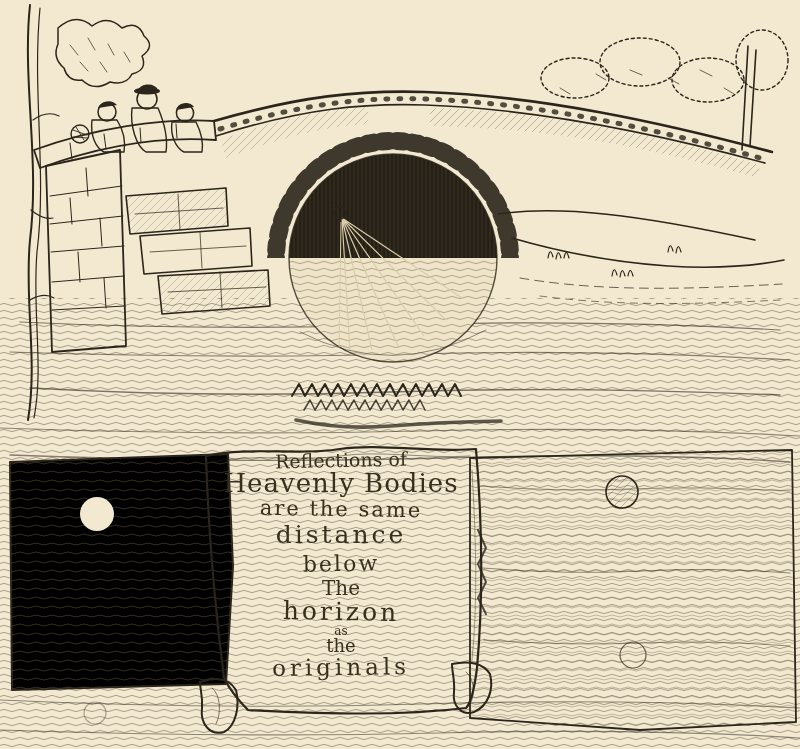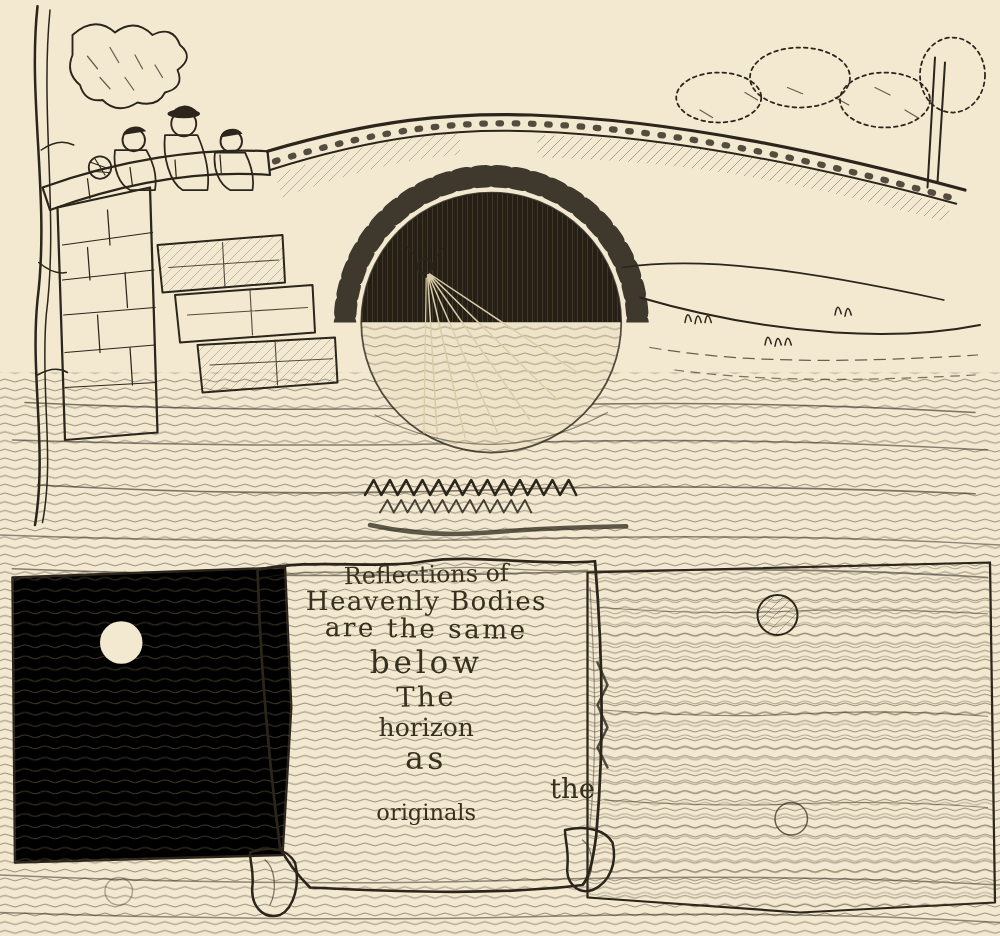--- a/index.html
+++ b/index.html
@@ -9,27 +9,27 @@
     font-family:"DejaVu Serif", serif;
   }
   .stage svg{position:absolute;top:0;left:0;}
   .ink{stroke:#2b251b;fill:none;stroke-linecap:round;stroke-linejoin:round;}
   .scroll-text{
     position:absolute;left:206px;top:450px;width:270px;height:276px;
     text-align:center;color:#37301f;pointer-events:none;line-height:1.06;
   }
   .scroll-text span{display:block;}
   .scroll-text span:nth-child(1){font-size:19px;transform:rotate(-1.2deg);}
-  .scroll-text span:nth-child(2){font-size:21px;letter-spacing:1px;}
+  .scroll-text span:nth-child(2){font-size:26px;letter-spacing:1px;}
   .scroll-text span:nth-child(3){font-size:21px;letter-spacing:2px;transform:rotate(.8deg);}
   .scroll-text span:nth-child(4){font-size:25px;letter-spacing:3px;margin-top:2px;}
   .scroll-text span:nth-child(5){font-size:22px;letter-spacing:2px;margin-top:4px;transform:rotate(-1deg);}
   .scroll-text span:nth-child(6){font-size:20px;margin-top:2px;}
   .scroll-text span:nth-child(7){font-size:25px;letter-spacing:3px;transform:rotate(1deg);}
-  .scroll-text span:nth-child(8){font-size:22px;text-align:right;}
+  .scroll-text span:nth-child(8){font-size:12px;}
   .scroll-text span:nth-child(9){font-size:18px;margin-top:-2px;}
   .scroll-text span:nth-child(10){font-size:23px;letter-spacing:4px;transform:rotate(-.8deg);}
   .scroll-text span:nth-child(11){font-size:20px;letter-spacing:2px;}
 </style>
 </head>
 <body>
 
 <div class="stage">
   <svg width="800" height="749" viewBox="0 0 800 749">
     <defs>
@@ -196,20 +196,21 @@
       <path class="ink" stroke-width="1" opacity="0.6" d="M212,688 C220,694 222,712 216,724"></path>
       <path d="M452,664 C470,660 484,664 490,674 C494,690 488,706 474,712 C462,716 452,706 454,692 C455,680 452,672 452,664 Z" fill="#f7eedb" class="ink" stroke-width="2"></path>
       <path class="ink" stroke-width="1" opacity="0.6" d="M466,672 C474,678 476,694 470,704"></path>
     </g>
   </svg>
 
   <div class="scroll-text">
     <span>Reflections of</span>
     <span>Heavenly Bodies</span>
     <span>are the same</span>
+    <span>distance</span>
     <span>below</span>
     <span>The</span>
     <span>horizon</span>
     <span>as</span>
     <span>the</span>
     <span>originals</span>
   </div>
 </div>
 
 </body></html>

